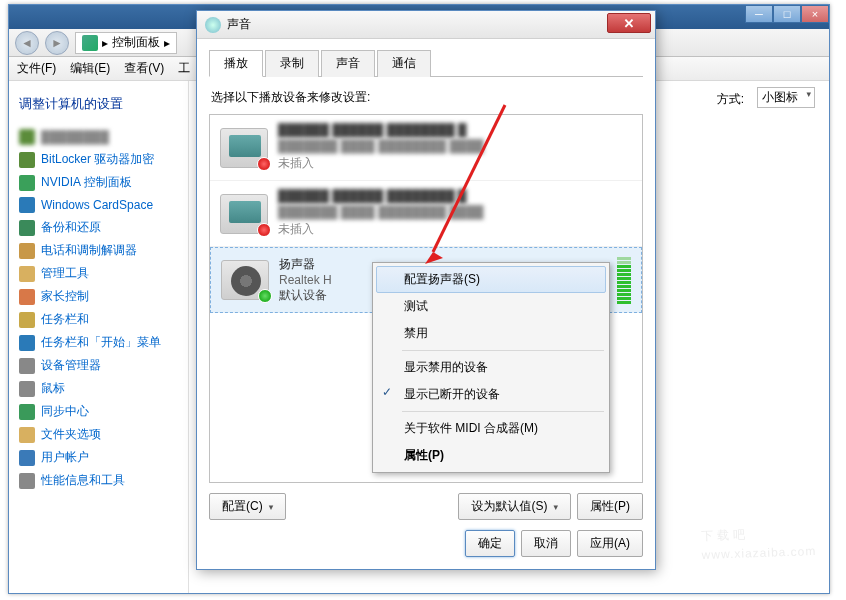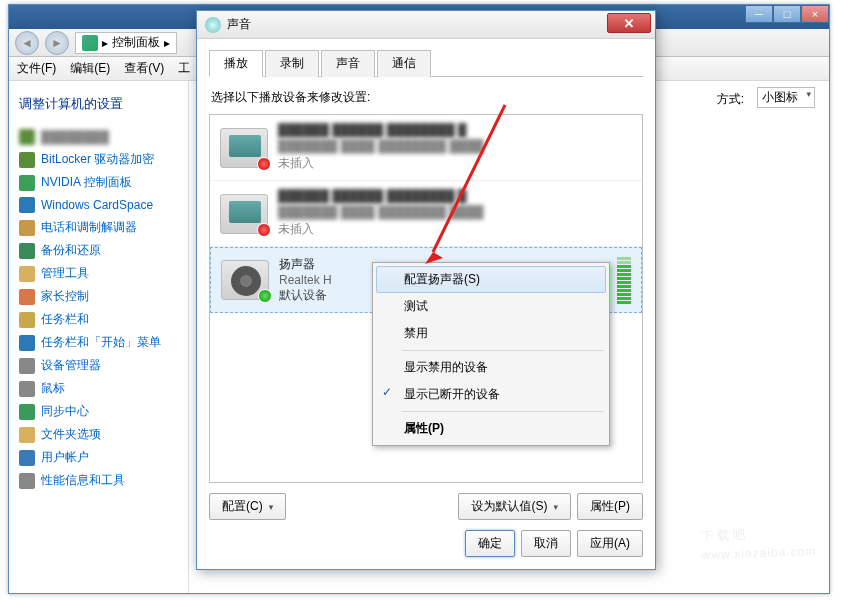--- a/index.html
+++ b/index.html
@@ -117,26 +117,26 @@
           </div>
           <div class="item">
             <span class="ic" style="background:#3aa05a"></span>
             <span>NVIDIA 控制面板</span>
           </div>
           <div class="item">
             <span class="ic" style="background:#2a7ab8"></span>
             <span>Windows CardSpace</span>
           </div>
           <div class="item">
+            <span class="ic" style="background:#3a8a5a"></span>
+            <span>备份和还原</span>
+          </div>
+          <div class="item">
             <span class="ic" style="background:#c89848"></span>
             <span>电话和调制解调器</span>
-          </div>
-          <div class="item">
-            <span class="ic" style="background:#3a8a5a"></span>
-            <span>备份和还原</span>
           </div>
           <div class="item">
             <span class="ic" style="background:#d8b060"></span>
             <span>管理工具</span>
           </div>
           <div class="item">
             <span class="ic" style="background:#d87848"></span>
             <span>家长控制</span>
           </div>
           <div class="item">
@@ -257,20 +257,21 @@
 </div>
 
 <div class="ctx">
   <div class="mi sel">配置扬声器(S)</div>
   <div class="mi">测试</div>
   <div class="mi">禁用</div>
   <div class="sep"></div>
   <div class="mi">显示禁用的设备</div>
   <div class="mi"><span class="chk">✓</span><span>显示已断开的设备</span></div>
   <div class="sep"></div>
+  <div class="mi">关于软件 MIDI 合成器(M)</div>
   <div class="mi bold">属性(P)</div>
 </div>
 
 <svg class="arrow" viewBox="0 0 100 170">
   <line x1="90" y1="5" x2="18" y2="152" stroke="#e02020" stroke-width="3"></line>
   <polygon points="18,152 10,164 28,158" fill="#e02020"></polygon>
 </svg>
 
 <div class="wm">
   <span>下载吧</span>

